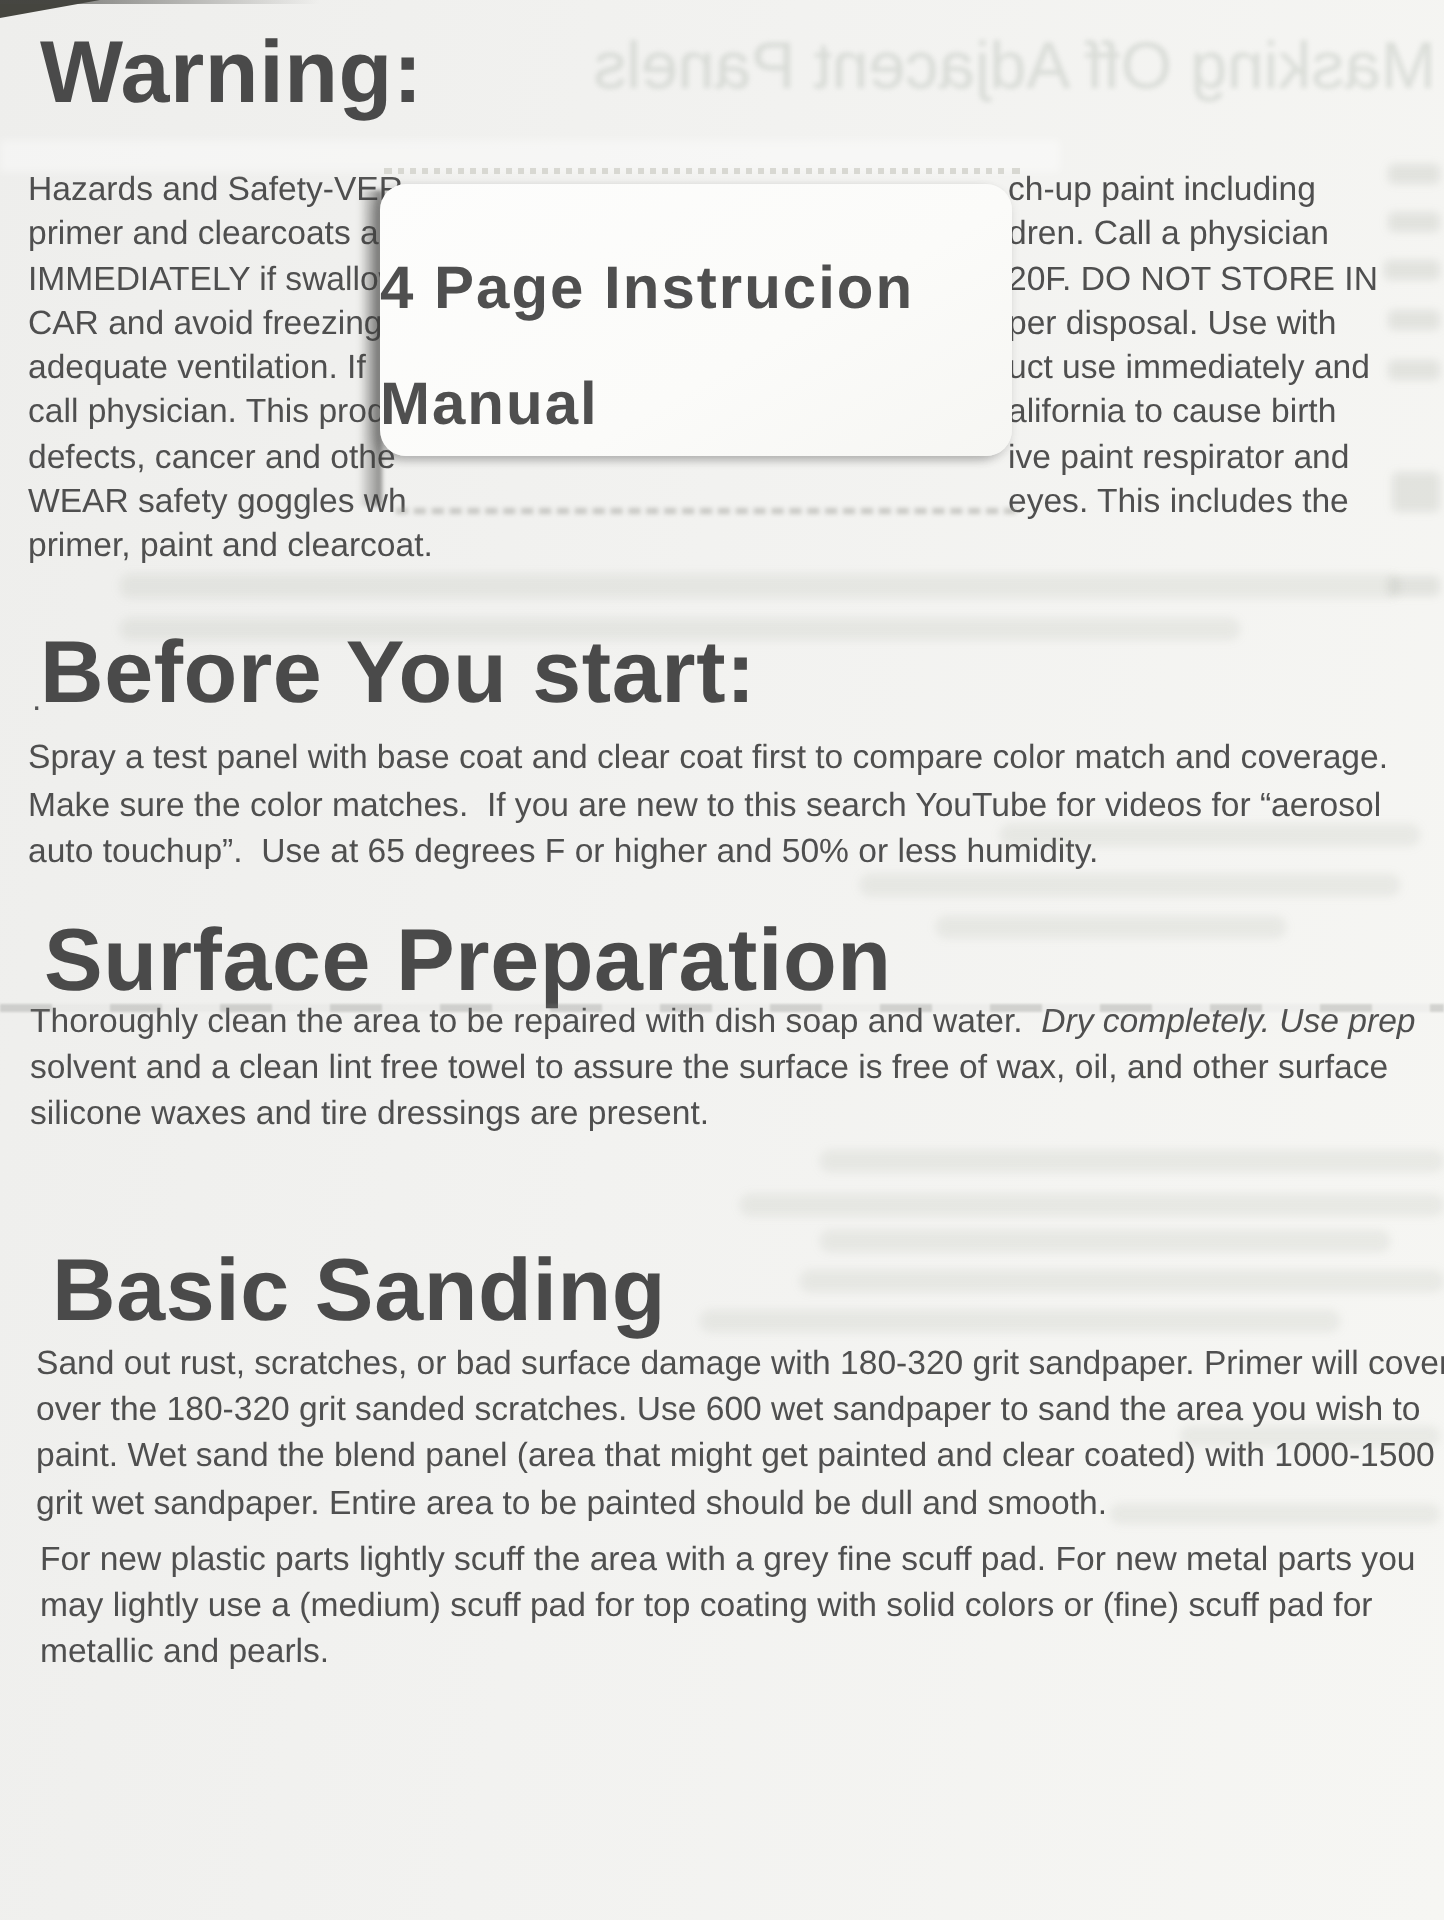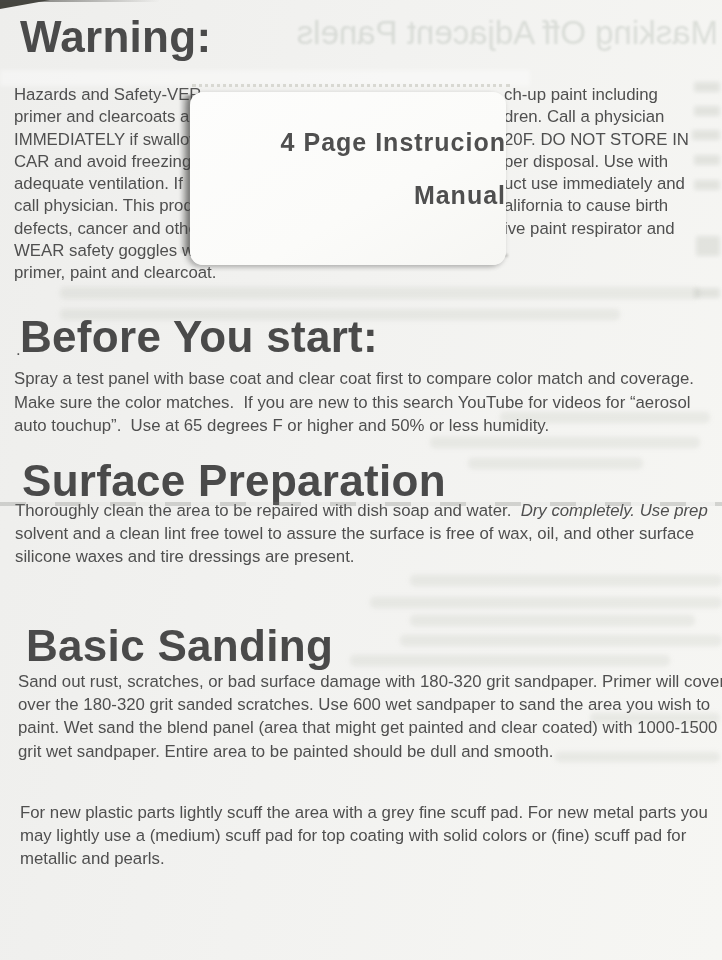--- a/index.html
+++ b/index.html
@@ -13,25 +13,25 @@
   .h{position:absolute;margin:4px;font-weight:700;font-size:44px;color:#4a4a4a;letter-spacing:.3px;white-space:nowrap;}
   
   .para{position:absolute;font-size:16.8px;color:#4f4f4f;}
   .para .tline{white-space:pre;}
   
   .warn .tline{position:relative;height:22.3px;}
   .warn .frag-left{position:absolute;left:0;top:0;white-space:pre;}
   .warn .frag-right{position:absolute;left:490px;top:0;white-space:pre;}
   
   .sticker{
-    position:absolute;left:190px;top:92px;width:316px;height:173px;
+    position:absolute;left:190px;top:92px;width:316px;height:136px;
     background:linear-gradient(150deg,#fdfdfc 0%,#fbfbf9 60%,#f6f6f3 100%);
     border-radius:13px;
     box-shadow:-4px 2px 5px rgba(70,70,68,.30), 0 2px 4px rgba(90,90,88,.15);
-    text-align:right;font-weight:bold;font-size:25px;color:#4f4f4f;letter-spacing:1px;
+    text-align:left;font-weight:bold;font-size:30px;color:#4f4f4f;letter-spacing:1px;
     z-index:6;
   }
   .sticker .l1{margin-top:36px;}
   .sticker .l2{margin-top:24px;}
   .sticker-shadow{
     position:absolute;left:179px;top:95px;width:12px;height:158px;z-index:5;
     background:linear-gradient(to right,rgba(60,60,58,0) 0%,rgba(60,60,58,.40) 70%,rgba(50,50,48,.55) 100%);
     filter:blur(1px);
   }
   .dots-top{
@@ -101,21 +101,21 @@
 <h1 class="h" style="left:16px;top:8px;">Warning:</h1>
 
 <div class="para warn" style="left:14px;top:85px;width:694px;">
     <div class="tline"><span class="frag-left">Hazards and Safety-VER</span><span class="frag-right">ch-up paint including</span></div>
     <div class="tline"><span class="frag-left">primer and clearcoats ar</span><span class="frag-right">dren. Call a physician</span></div>
     <div class="tline"><span class="frag-left">IMMEDIATELY if swallow</span><span class="frag-right">20F. DO NOT STORE IN</span></div>
     <div class="tline"><span class="frag-left">CAR and avoid freezing.</span><span class="frag-right">per disposal. Use with</span></div>
     <div class="tline"><span class="frag-left">adequate ventilation. If</span><span class="frag-right">uct use immediately and</span></div>
     <div class="tline"><span class="frag-left">call physician. This produ</span><span class="frag-right">alifornia to cause birth</span></div>
     <div class="tline"><span class="frag-left">defects, cancer and othe</span><span class="frag-right">ive paint respirator and</span></div>
-    <div class="tline"><span class="frag-left">WEAR safety goggles wh</span></div>
+    <div class="tline"><span class="frag-left">WEAR safety goggles wh</span><span class="frag-right">eyes. This includes the</span></div>
     <div class="tline"><span class="frag-left">primer, paint and clearcoat.</span><span class="frag-right"></span></div>
   </div>
 
 <h1 class="h" style="left:16px;top:308px;">Before You start:</h1>
 <div class="stray" style="left:16px;top:340px;">.</div>
 
 <div class="para" style="left:14px;top:367px;line-height:23.5px;">
     <div class="tline">Spray a test panel with base coat and clear coat first to compare color match and coverage.</div>
     <div class="tline">Make sure the color matches.  If you are new to this search YouTube for videos for “aerosol</div>
     <div class="tline">auto touchup”.  Use at 65 degrees F or higher and 50% or less humidity.</div>
@@ -131,21 +131,21 @@
 
 <h1 class="h" style="left:22px;top:617px;">Basic Sanding</h1>
 
 <div class="para" style="left:18px;top:670px;line-height:23.2px;">
     <div class="tline">Sand out rust, scratches, or bad surface damage with 180-320 grit sandpaper. Primer will cover</div>
     <div class="tline">over the 180-320 grit sanded scratches. Use 600 wet sandpaper to sand the area you wish to</div>
     <div class="tline">paint. Wet sand the blend panel (area that might get painted and clear coated) with 1000-1500</div>
     <div class="tline">grit wet sandpaper. Entire area to be painted should be dull and smooth.</div>
   </div>
 
-<div class="para" style="left:20px;top:768px;line-height:23.2px;margin-top:33px;">
+<div class="para" style="left:20px;top:768px;line-height:23.2px;">
     <div class="tline">For new plastic parts lightly scuff the area with a grey fine scuff pad. For new metal parts you</div>
     <div class="tline">may lightly use a (medium) scuff pad for top coating with solid colors or (fine) scuff pad for</div>
     <div class="tline">metallic and pearls.</div>
   </div>
 
 <div class="sticker-shadow"></div>
 <div class="dots-top"></div>
 <div class="dash-bottom"></div>
 <div class="sticker">
   <div class="l1">4 Page Instrucion</div>

